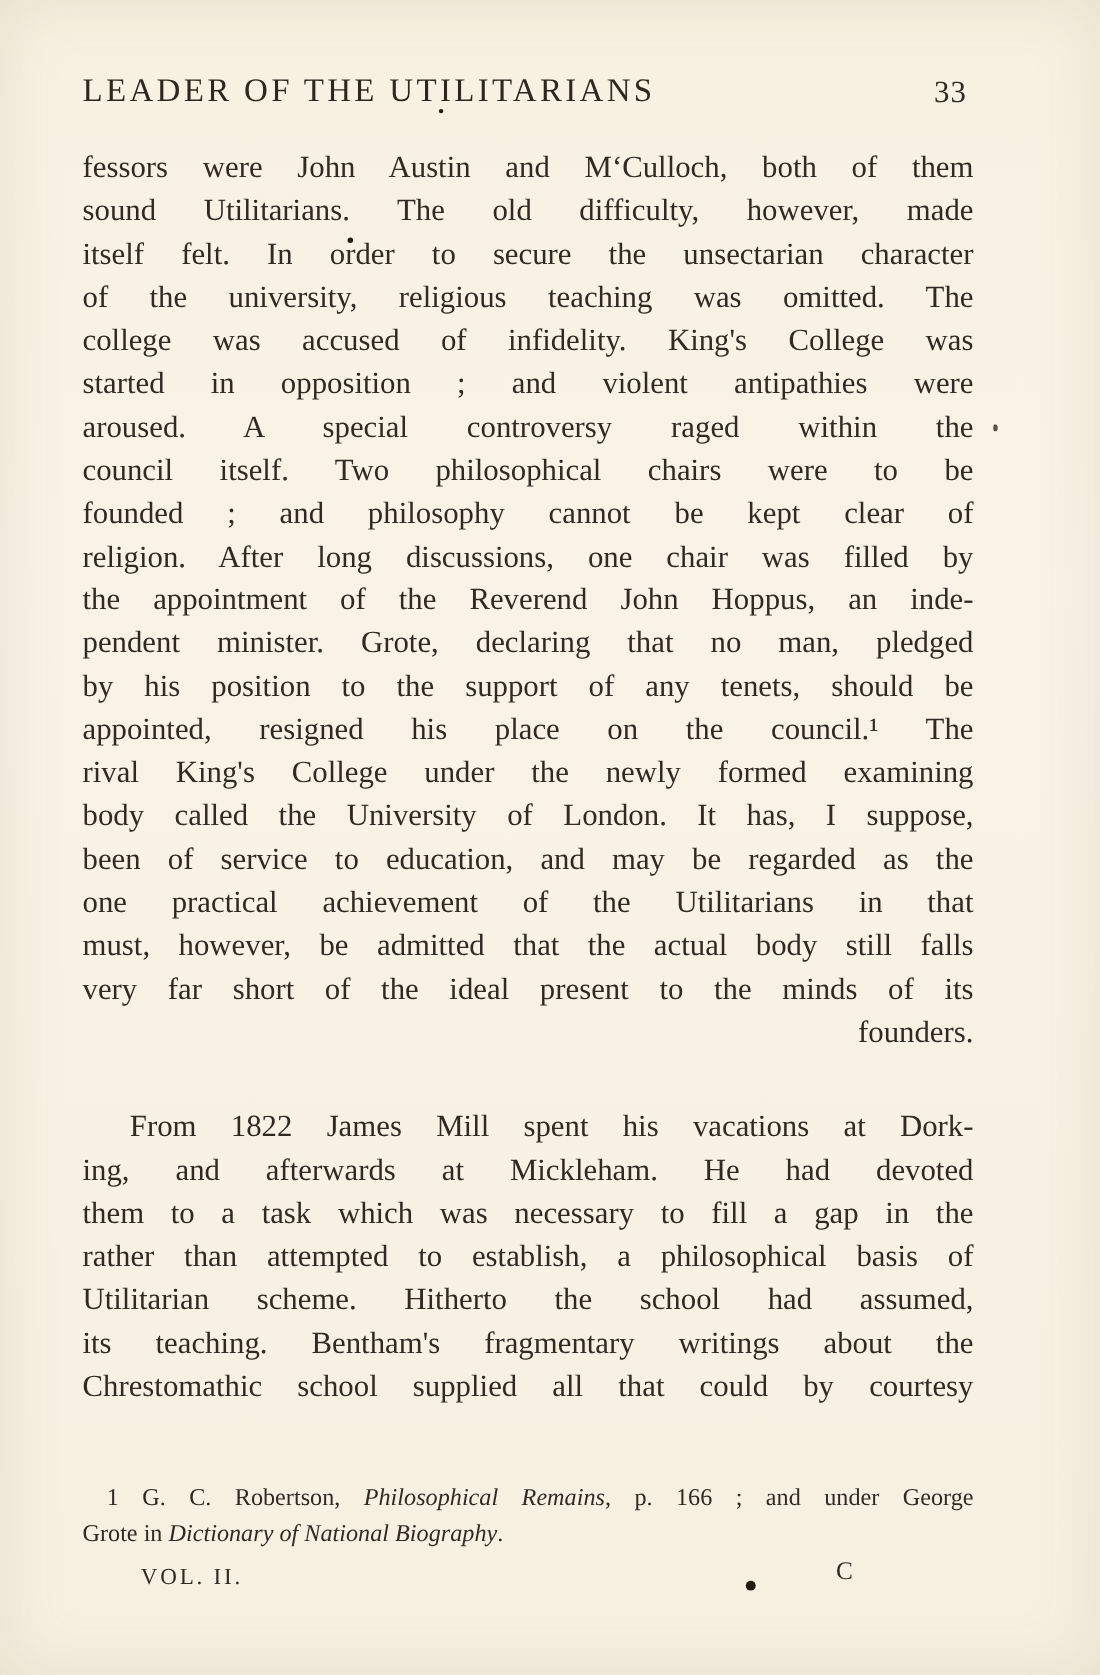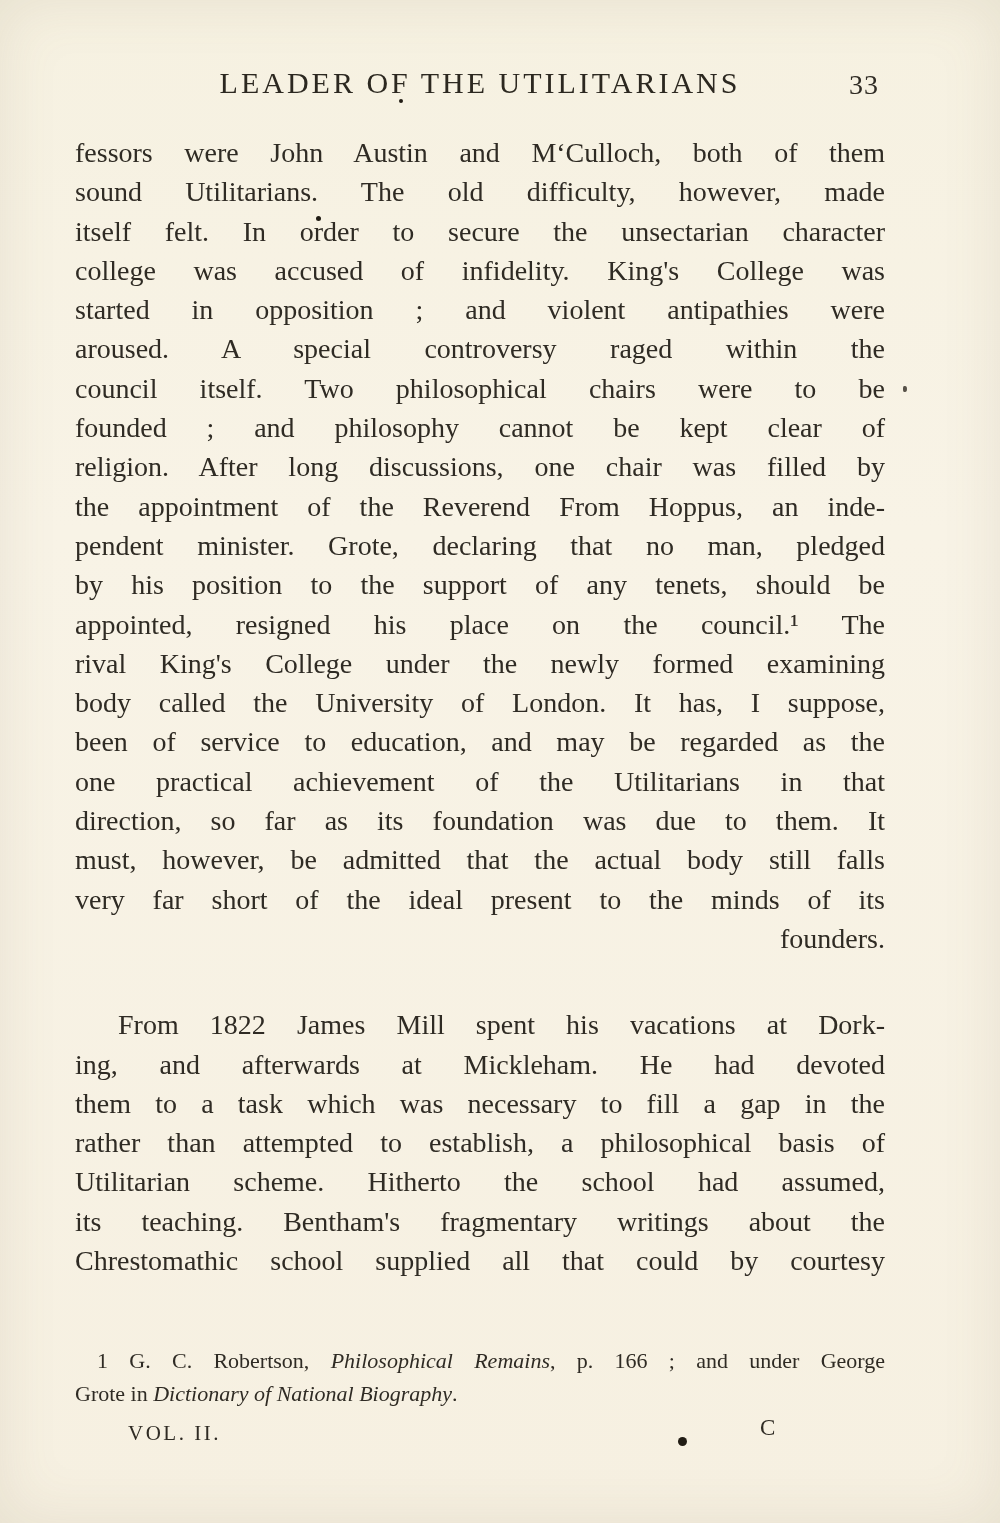--- a/index.html
+++ b/index.html
@@ -14,21 +14,20 @@
     font-family: "Liberation Serif", serif;
     color: #2f2b24;
     overflow: hidden;
   }
   .header {
     position: absolute;
     top: 66px; left: 75px; width: 810px; height: 42px;
   }
   .running-title {
     display: block;
-    text-align: center;
     font-size: 30px;
     letter-spacing: 3px;
     color: #2c2820;
   }
   .page-number {
     position: absolute;
     right: 6px; top: 3px;
     font-size: 28px;
     letter-spacing: 1px;
   }
@@ -81,35 +80,35 @@
   <div class="header">
     <span class="running-title">LEADER OF THE UTILITARIANS</span>
     <span class="page-number">33</span>
   </div>
 
   <div class="body-text" id="body-text">
       <div class="paragraph">
         <div class="line just">fessors were John Austin and M‘Culloch, both of them</div>
         <div class="line just">sound Utilitarians.  The old difficulty, however, made</div>
         <div class="line just">itself felt.  In order to secure the unsectarian character</div>
+        <div class="line just">of the university, religious teaching was omitted.  The</div>
         <div class="line just">college was accused of infidelity.  King's College was</div>
         <div class="line just">started in opposition ; and violent antipathies were</div>
         <div class="line just">aroused.  A special controversy raged within the</div>
         <div class="line just">council itself.  Two philosophical chairs were to be</div>
         <div class="line just">founded ; and philosophy cannot be kept clear of</div>
         <div class="line just">religion.  After long discussions, one chair was filled by</div>
-        <div class="line just">the appointment of the Reverend From Hoppus, an inde-</div>
+        <div class="line just">the appointment of the Reverend John Hoppus, an inde-</div>
         <div class="line just">pendent minister.  Grote, declaring that no man, pledged</div>
         <div class="line just">by his position to the support of any tenets, should be</div>
         <div class="line just">appointed, resigned his place on the council.¹  The</div>
         <div class="line just">rival King's College under the newly formed examining</div>
         <div class="line just">body called the University of London.  It has, I suppose,</div>
         <div class="line just">been of service to education, and may be regarded as the</div>
         <div class="line just">one practical achievement of the Utilitarians in that</div>
-        <div class="line just">direction, so far as its foundation was due to them.  It</div>
         <div class="line just">must, however, be admitted that the actual body still falls</div>
         <div class="line just">very far short of the ideal present to the minds of its</div>
         <div class="line">founders.</div>
       </div>
       <div class="paragraph">
         <div class="line just indent">From 1822 James Mill spent his vacations at Dork-</div>
         <div class="line just">ing, and afterwards at Mickleham.  He had devoted</div>
         <div class="line just">them to a task which was necessary to fill a gap in the</div>
         <div class="line just">rather than attempted to establish, a philosophical basis of</div>
         <div class="line just">Utilitarian scheme.  Hitherto the school had assumed,</div>

